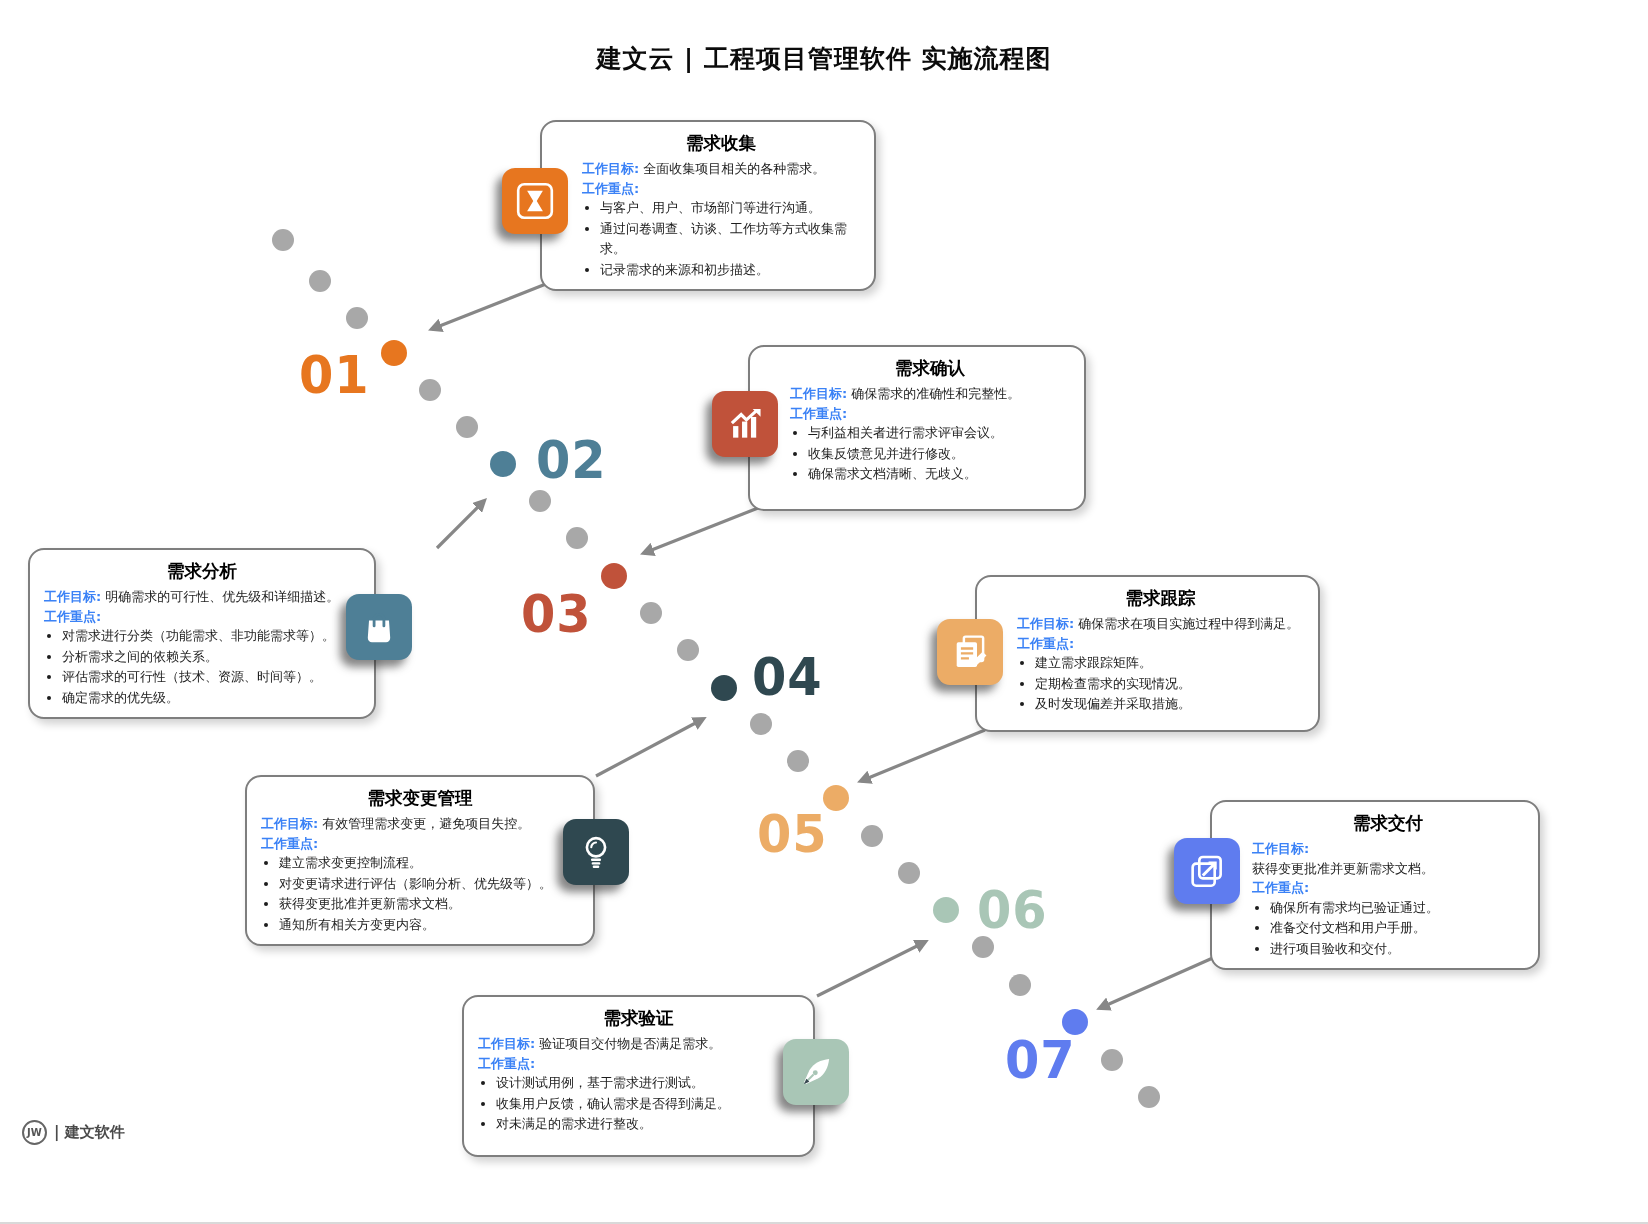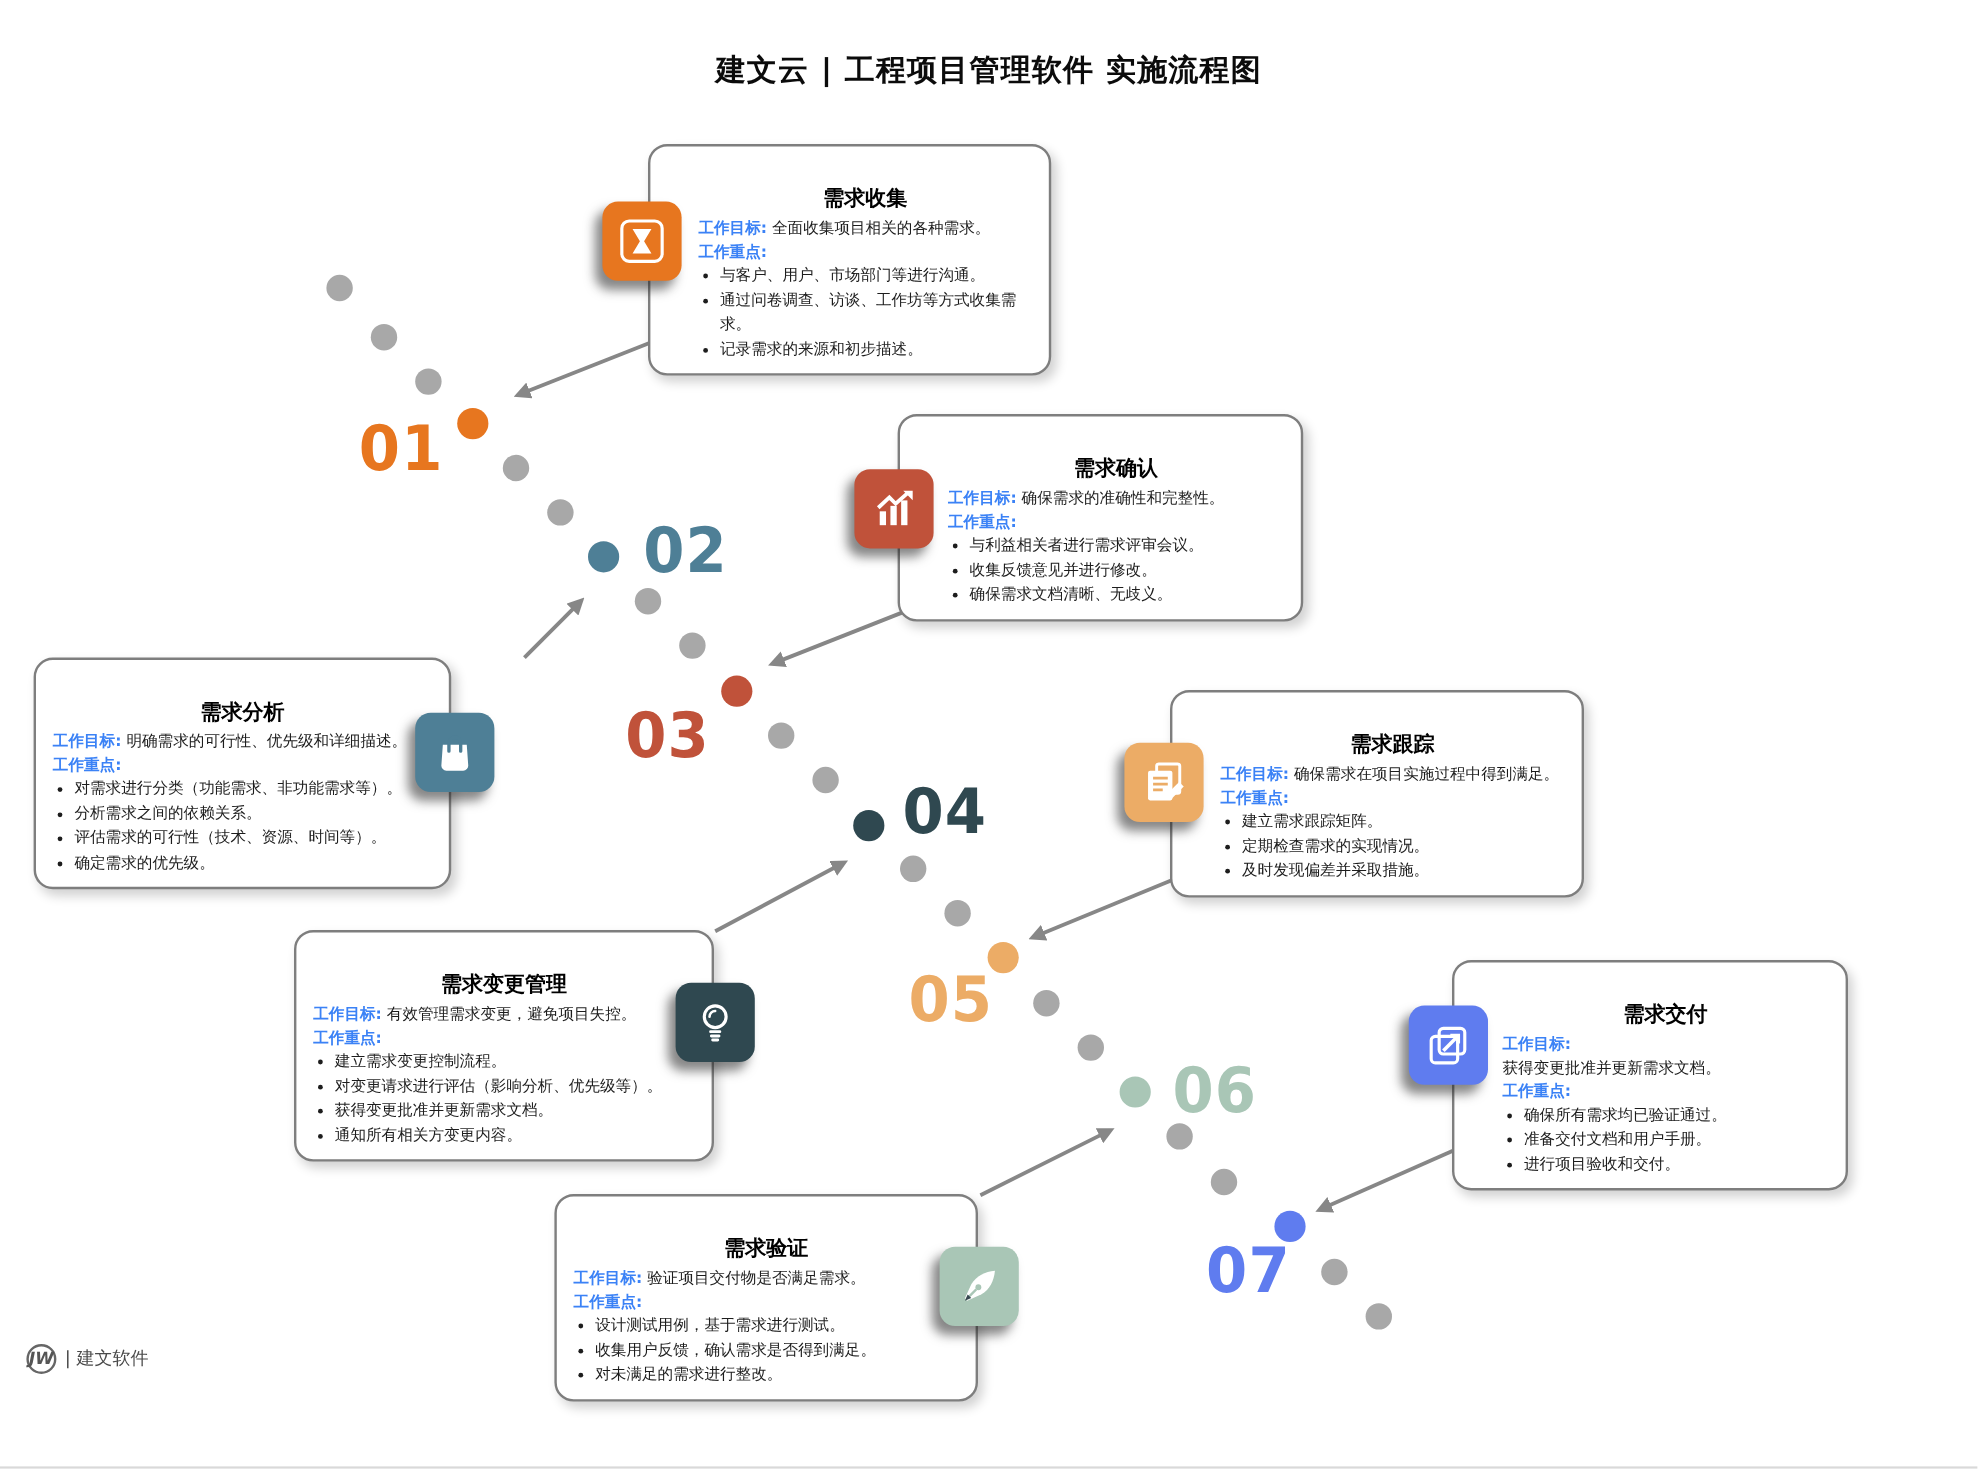--- a/index.html
+++ b/index.html
@@ -18,21 +18,21 @@
   .num-2 { left:536px; top:434px; }
   .num-3 { left:521px; top:588px; }
   .num-4 { left:752px; top:651px; }
   .num-5 { left:757px; top:808px; }
   .num-6 { left:977px; top:884px; }
   .num-7 { left:1005px; top:1034px; }
 
   .callout { position:absolute; z-index:3; background:#fff; border:2.5px solid #7e7e7e;
     border-radius:16px; box-shadow:4px 5px 9px rgba(0,0,0,.18); padding:9px 14px; }
   .callout.pad-left { padding-left:40px; }
-  .callout h2 { text-align:center; font-size:17.5px; font-weight:800; color:#000; margin-bottom:4px;margin-top:22px; }
+  .callout h2 { text-align:center; font-size:17.5px; font-weight:800; color:#000; margin-bottom:4px; }
   .goal-line { font-size:13px; color:#1d1d1d; line-height:1.5; }
   .goal-line strong, .focus-line strong { font-weight:700; color:#3b82f6; }
   .goal-block strong { display:block; }
   .focus-line { font-size:13px; line-height:1.5; }
   ul.focus { list-style:disc; margin:0; padding-left:18px; font-size:13px; color:#1d1d1d; line-height:1.58; }
 
   .c-collect { left:540px; top:120px; width:336px; min-height:167px; }
   .c-analyze { left:28px;  top:548px; width:348px; min-height:162px; }
   .c-confirm { left:748px; top:345px; width:338px; min-height:166px; }
   .c-change  { left:245px; top:775px; width:350px; min-height:156px; }
@@ -46,22 +46,22 @@
   .c-collect .icon-chip { left:-40px; top:46px; }
   .c-analyze .icon-chip { right:-38px; top:44px; }
   .c-confirm .icon-chip { left:-38px; top:44px; }
   .c-change  .icon-chip { right:-36px; top:42px; }
   .c-track   .icon-chip { left:-40px; top:42px; }
   .c-verify  .icon-chip { right:-36px; top:42px; }
   .c-deliver .icon-chip { left:-38px; top:36px; }
 
   .logo { position:absolute; left:22px; top:1120px; display:flex; align-items:center; gap:7px; z-index:2; }
   .logo-mark { display:inline-flex; align-items:center; justify-content:center; width:25px; height:25px;
-    border:2px solid #666; border-radius:50%; font-size:14px; font-style:italic; font-weight:bold; color:#555; }
-  .logo-text { font-size:15px; font-weight:400; color:#4a4a4a; }
+    border:2px solid #666; border-radius:50%; font-size:10px; font-weight:bold; color:#555; }
+  .logo-text { font-size:15px; font-weight:700; color:#4a4a4a; }
 </style>
 </head>
 <body>
 
 <div class="canvas">
 
   <h1 class="page-title">建文云 | 工程项目管理软件 实施流程图</h1>
 
   <svg class="flow-svg" width="1648" height="1224" viewBox="0 0 1648 1224">
     <defs>

